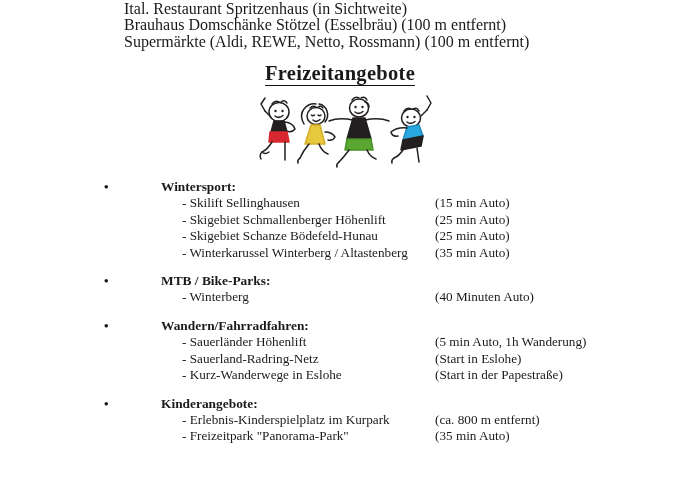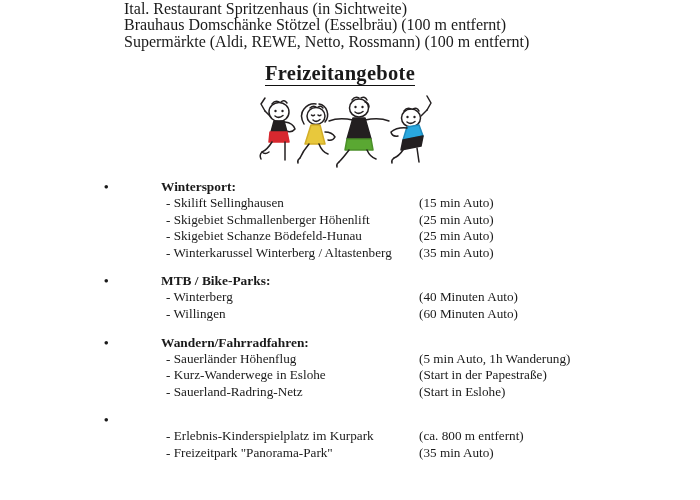--- a/index.html
+++ b/index.html
@@ -93,20 +93,21 @@
     left: 124px;
     top: 0;
     white-space: nowrap;
     margin-left: 37px;
   }
   .item {
     position: relative;
     height: 16.6px;
     font-size: 13.2px;
     line-height: 16.6px;
+    margin-left: 16px;
   }
   .item .iname {
     position: absolute;
     left: 166px;
     top: 0;
     white-space: nowrap;
   }
   .item .inote {
     position: absolute;
     left: 419px;
@@ -239,50 +240,47 @@
 
     <div class="section">
       <div class="sec-head">
         <span class="bullet">•</span>
         <span class="sec-title">MTB / Bike-Parks:</span>
       </div>
       <div class="item">
         <span class="iname">- Winterberg</span>
         <span class="inote">(40 Minuten Auto)</span>
       </div>
-      <div class="item">
-        <span class="iname">- Willingen</span>
-        <span class="inote">(60 Minuten Auto)</span>
-      </div>
     </div>
     <div class="sec-gap"></div>
 
     <div class="section">
       <div class="sec-head">
         <span class="bullet">•</span>
         <span class="sec-title">Wandern/Fahrradfahren:</span>
       </div>
       <div class="item">
-        <span class="iname">- Sauerländer Höhenflug</span>
+        <span class="iname">- Sauerländer Höhenlift</span>
         <span class="inote">(5 min Auto, 1h Wanderung)</span>
+      </div>
+      <div class="item">
+        <span class="iname">- Sauerland-Radring-Netz</span>
+        <span class="inote">(Start in Eslohe)</span>
       </div>
       <div class="item">
         <span class="iname">- Kurz-Wanderwege in Eslohe</span>
         <span class="inote">(Start in der Papestraße)</span>
       </div>
-      <div class="item">
-        <span class="iname">- Sauerland-Radring-Netz</span>
-        <span class="inote">(Start in Eslohe)</span>
-      </div>
     </div>
     <div class="sec-gap"></div>
 
     <div class="section">
       <div class="sec-head">
         <span class="bullet">•</span>
+        <span class="sec-title">Kinderangebote:</span>
       </div>
       <div class="item">
         <span class="iname">- Erlebnis-Kinderspielplatz im Kurpark</span>
         <span class="inote">(ca. 800 m entfernt)</span>
       </div>
       <div class="item">
         <span class="iname">- Freizeitpark "Panorama-Park"</span>
         <span class="inote">(35 min Auto)</span>
       </div>
     </div>

